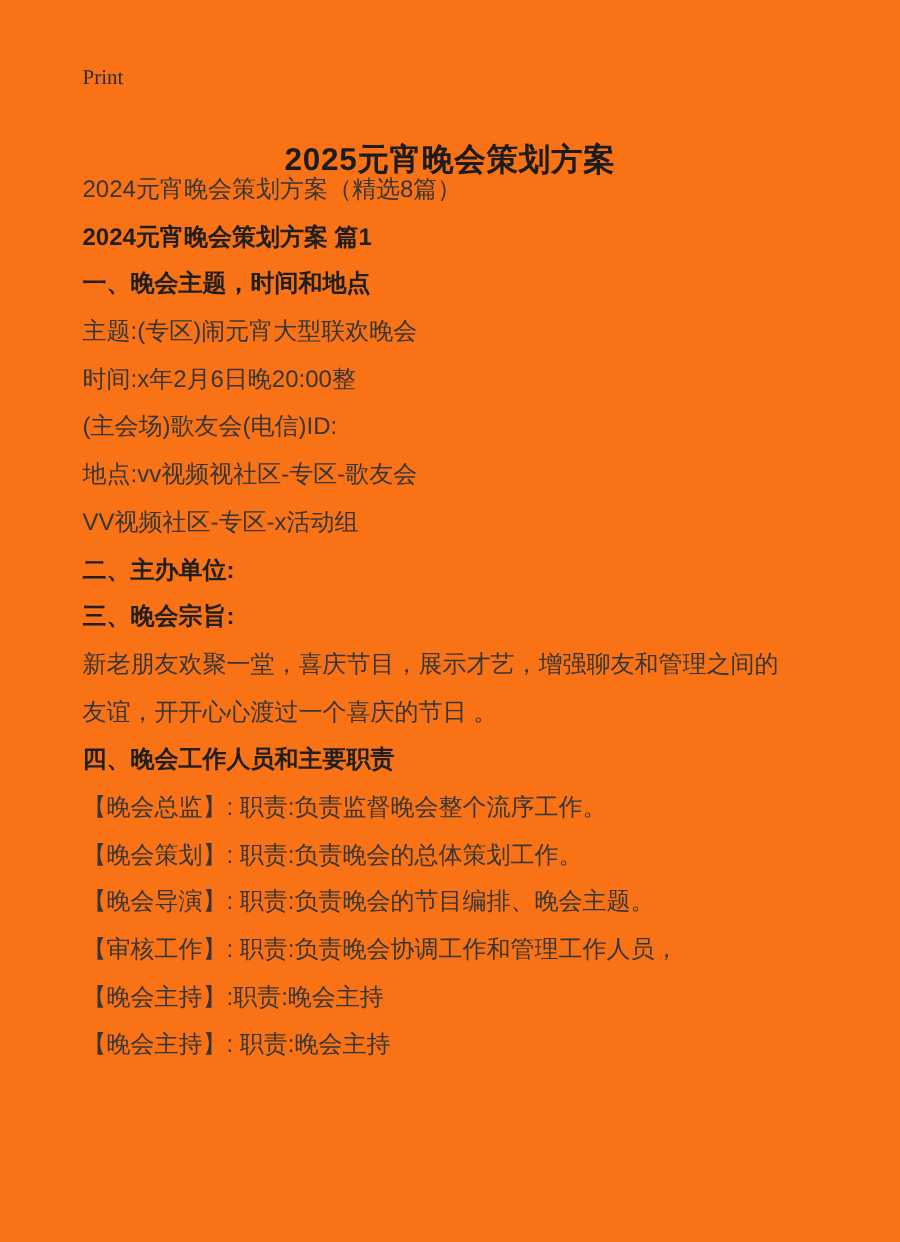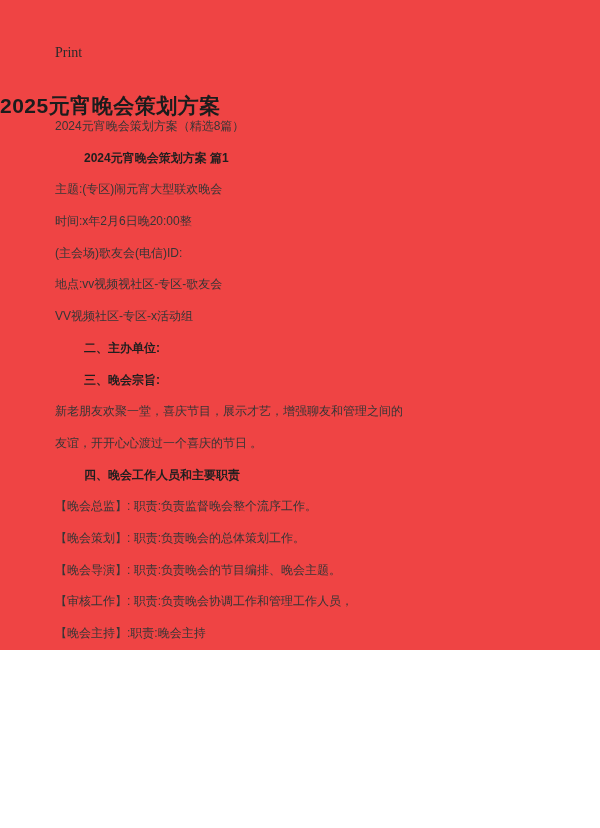--- a/index.html
+++ b/index.html
@@ -3,77 +3,77 @@
 <meta charset="utf-8">
 <style>
   html, body {
     margin: 0;
     padding: 0;
     background: #ffffff;
   }
   .page {
     position: relative;
     width: 600px;
-    height: 650px;
-    background: #ef4444;
+    height: 828px;
+    background: #f97316;
     overflow: hidden;
     font-family: "Liberation Sans", "DejaVu Sans", sans-serif;
   }
   .print-link {
     position: absolute;
     left: 55px;
     top: 45px;
     font-family: "Liberation Serif", "DejaVu Serif", serif;
     font-size: 14px;
     color: #2b2b2b;
     cursor: pointer;
   }
   .doc-title {
     position: absolute;
     top: 78px;
     left: 0;
     width: 100%;
-    text-align: left;
+    text-align: center;
     font-size: 21px;
     font-weight: bold;
     color: #1c1c1c;
     letter-spacing: 0.5px;
   }
   .doc-body {
     position: absolute;
     top: 111px;
     left: 55px;
     right: 38px;
   }
   .line {
-    font-size: 12px;
+    font-size: 16px;
     line-height: 31.7px;
     height: 31.7px;
     color: #363636;
     white-space: pre;
     overflow: hidden;
   }
   .line.bold {
     font-weight: bold;
     color: #1f1f1f;
-    margin-left: 29px;
   }
 </style>
 </head>
 <body>
 
 <div class="page">
 
   <span class="print-link">Print</span>
 
   <h1 class="doc-title">2025元宵晚会策划方案</h1>
 
   <div class="doc-body">
     <div class="line">2024元宵晚会策划方案（精选8篇）</div>
     <div class="line bold">2024元宵晚会策划方案 篇1</div>
+    <div class="line bold">一、晚会主题，时间和地点</div>
     <div class="line">主题:(专区)闹元宵大型联欢晚会</div>
     <div class="line">时间:x年2月6日晚20:00整</div>
     <div class="line">(主会场)歌友会(电信)ID:</div>
     <div class="line">地点:vv视频视社区-专区-歌友会</div>
     <div class="line">VV视频社区-专区-x活动组</div>
     <div class="line bold">二、主办单位:</div>
     <div class="line bold">三、晚会宗旨:</div>
     <div class="line">新老朋友欢聚一堂，喜庆节目，展示才艺，增强聊友和管理之间的</div>
     <div class="line">友谊，开开心心渡过一个喜庆的节日 。</div>
     <div class="line bold">四、晚会工作人员和主要职责</div>

